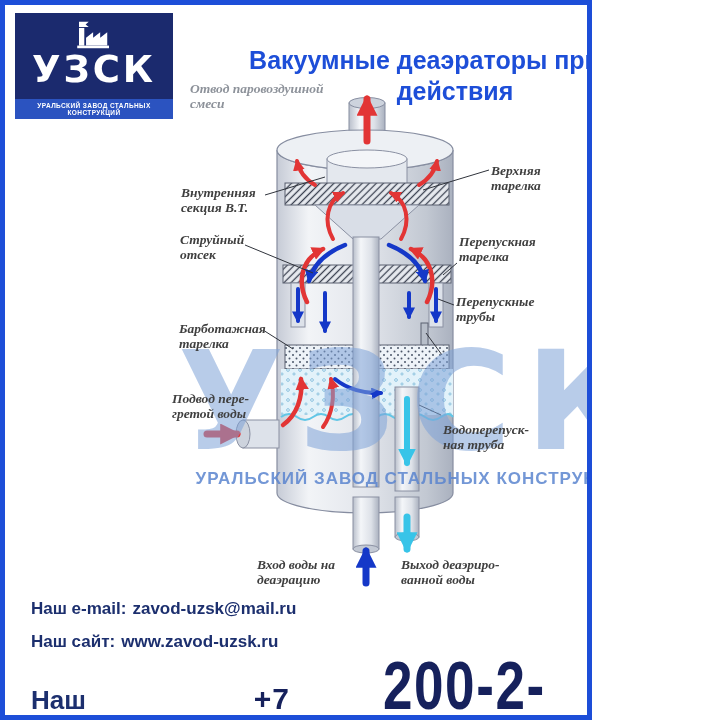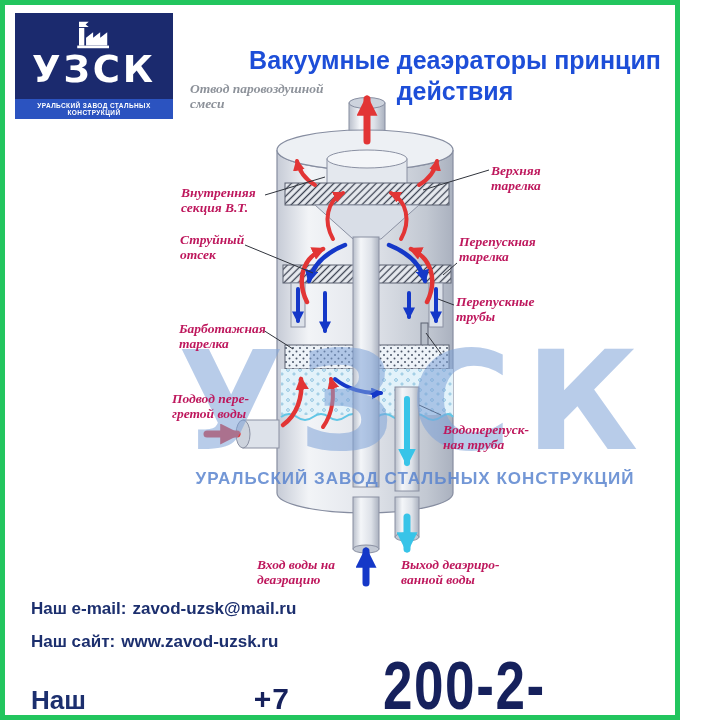--- a/index.html
+++ b/index.html
@@ -1,18 +1,18 @@
 <!DOCTYPE html>
 <html><head>
 <meta charset="utf-8">
 <style>
   html,body { margin:0; padding:0; background:#fff; }
   .page {
-    position:relative; width:680px; height:720px; box-sizing:border-box;
-    background:#fff; border:5px solid #22c55e; overflow:hidden;
+    position:relative; width:592px; height:720px; box-sizing:border-box;
+    background:#fff; border:5px solid #1d4ed8; overflow:hidden;
     font-family:"Liberation Sans", sans-serif;
   }
 
   
   .logo {
     position:absolute; left:10px; top:8px; width:158px; height:106px;
     background:#1b2a6e; display:flex; flex-direction:column; align-items:center;
   }
   .logo-icon { margin-top:7px; width:46px; height:30px; }
   .logo-name {
@@ -45,21 +45,21 @@
   .wm-sub {
     position:absolute; left:140px; top:464px; width:540px; text-align:center;
     color:#5b85cf; opacity:.85; font-size:17px; font-weight:bold;
     letter-spacing:1px; z-index:3; pointer-events:none;
   }
 
   
   .lbl {
     position:absolute; z-index:4; white-space:pre-line;
     font-family:"Liberation Serif", serif; font-style:italic; font-weight:bold;
-    font-size:13.5px; line-height:1.12; color:#be185d;
+    font-size:13.5px; line-height:1.12; color:#404040;
   }
   .lbl.muted { color:#8d929a; }
 
   
   .contact {
     position:absolute; left:26px; font-size:17px; font-weight:bold; color:#1c2f6e;
   }
   .contact .val { margin-left:6px;margin-top:45px; }
   .contact.email { top:594px; }
   .contact.site  { top:627px; }

